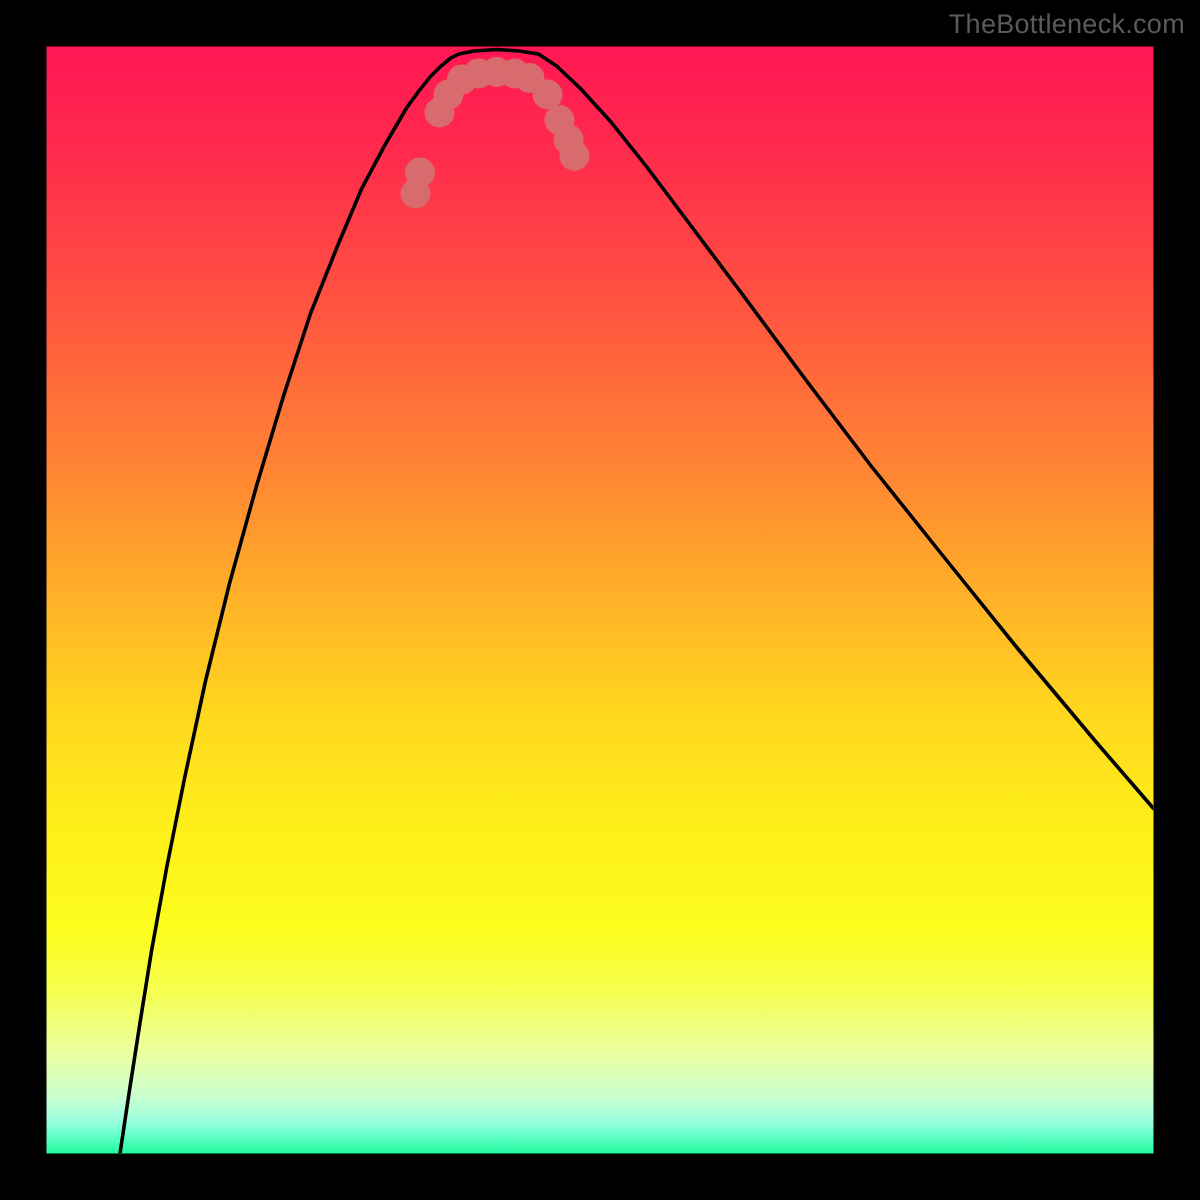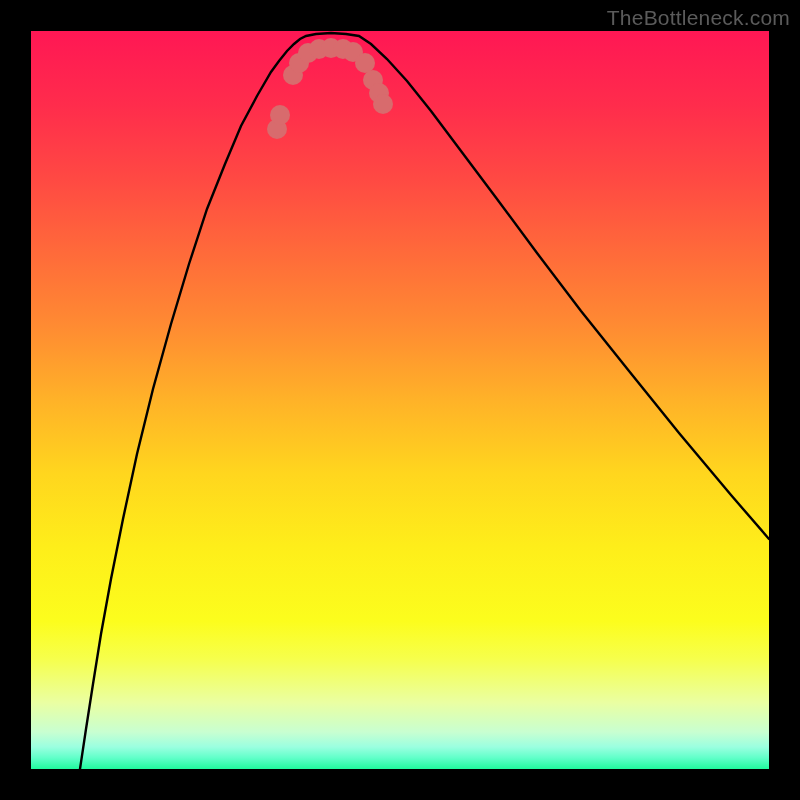--- a/index.html
+++ b/index.html
@@ -42,21 +42,21 @@
       #9bffe0 97%,
       #60ffc9 98.5%,
       #20fa9d 100%
     );
   }
   .watermark {
     position: absolute;
     top: 6px;
     right: 10px;
     color: #5b5b5b;
-    font-size: 21px;
+    font-size: 18px;
     font-weight: 500;
     letter-spacing: 0.2px;
     user-select: none;
   }
   svg.curves {
     position: absolute;
     left: 0;
     top: 0;
     width: 738px;
     height: 738px;

